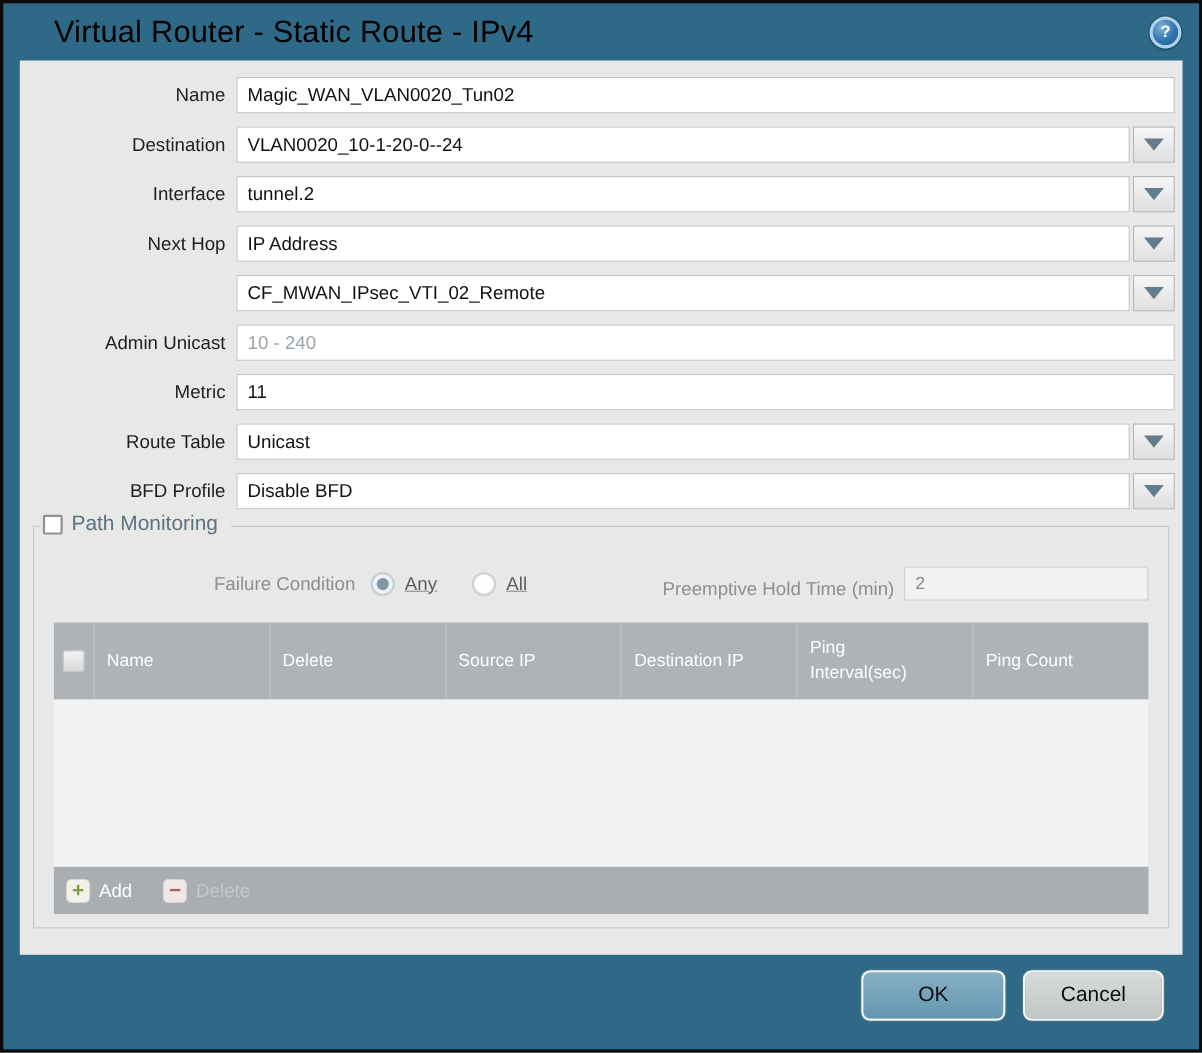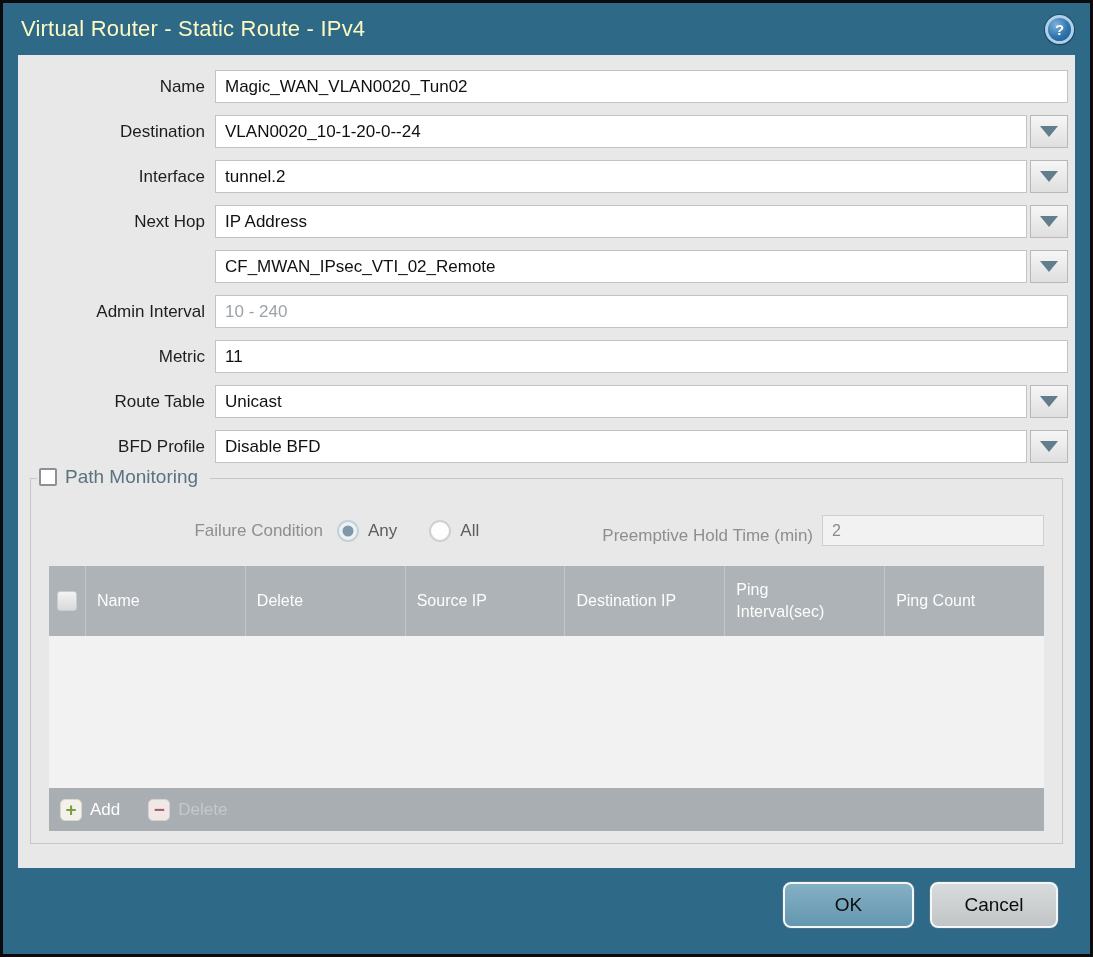--- a/index.html
+++ b/index.html
@@ -15,23 +15,24 @@
   }
 
   
   .titlebar {
     height:52px;
     display:flex; align-items:center;
     padding-left:18px;
     position:relative;
   }
   .title {
-    color:#fef9c3;
-    font-size:22px;
+    color:#000000;
+    font-size:28px;
     letter-spacing:0.2px;
+    margin-left:28px;
   }
   .help {
     position:absolute; right:16px; top:12px;
     width:29px; height:29px;
     border-radius:50%;
     background:radial-gradient(circle at 35% 30%, #7db3dd 0%, #2f74ab 55%, #1c5c95 100%);
     border:3px solid #aed0e8;
     box-shadow:0 0 0 1px rgba(15,50,80,.45), 0 1px 2px rgba(0,0,0,.35);
     color:#fff; font-size:15px; font-weight:bold;
     display:flex; align-items:center; justify-content:center;
@@ -106,21 +107,21 @@
     font-size:19px; font-weight:normal;
     color:#5b7381;
   }
 
   .fc-row {
     display:flex; align-items:center;
     margin:10px 0 20px 0;
     font-size:17px; color:#8e8e8e;
   }
   .fc-label { width:282px; text-align:right; margin-right:14px; flex:0 0 auto; }
-  .fc-opt { display:flex; align-items:center; gap:9px; margin-right:32px; cursor:pointer; }
+  .fc-opt { display:flex; align-items:center; gap:9px; margin-right:32px; cursor:pointer;text-decoration:underline; }
   .radio {
     width:22px; height:22px; border-radius:50%;
     background:#fdfdfd;
     border:2px solid #d0d0d0;
     position:relative;
     display:inline-block;
   }
   .radio.selected { background:#eef2f4; border-color:#c4d1d8; }
   .radio.selected::after {
     content:""; position:absolute;
@@ -248,21 +249,21 @@
       <label class="flabel"></label>
       <div class="fwrap">
         <input class="fin" value="CF_MWAN_IPsec_VTI_02_Remote" style="">
         <button class="dbtn">
             <span class="tri"></span>
           </button>
       </div>
     </div>
 
     <div class="row">
-      <label class="flabel">Admin Interval</label>
+      <label class="flabel">Admin Unicast</label>
       <div class="fwrap">
         <input class="fin" placeholder="10 - 240" style="">
       </div>
     </div>
 
     <div class="row">
       <label class="flabel">Metric</label>
       <div class="fwrap">
         <input class="fin" value="11" style="">
       </div>

